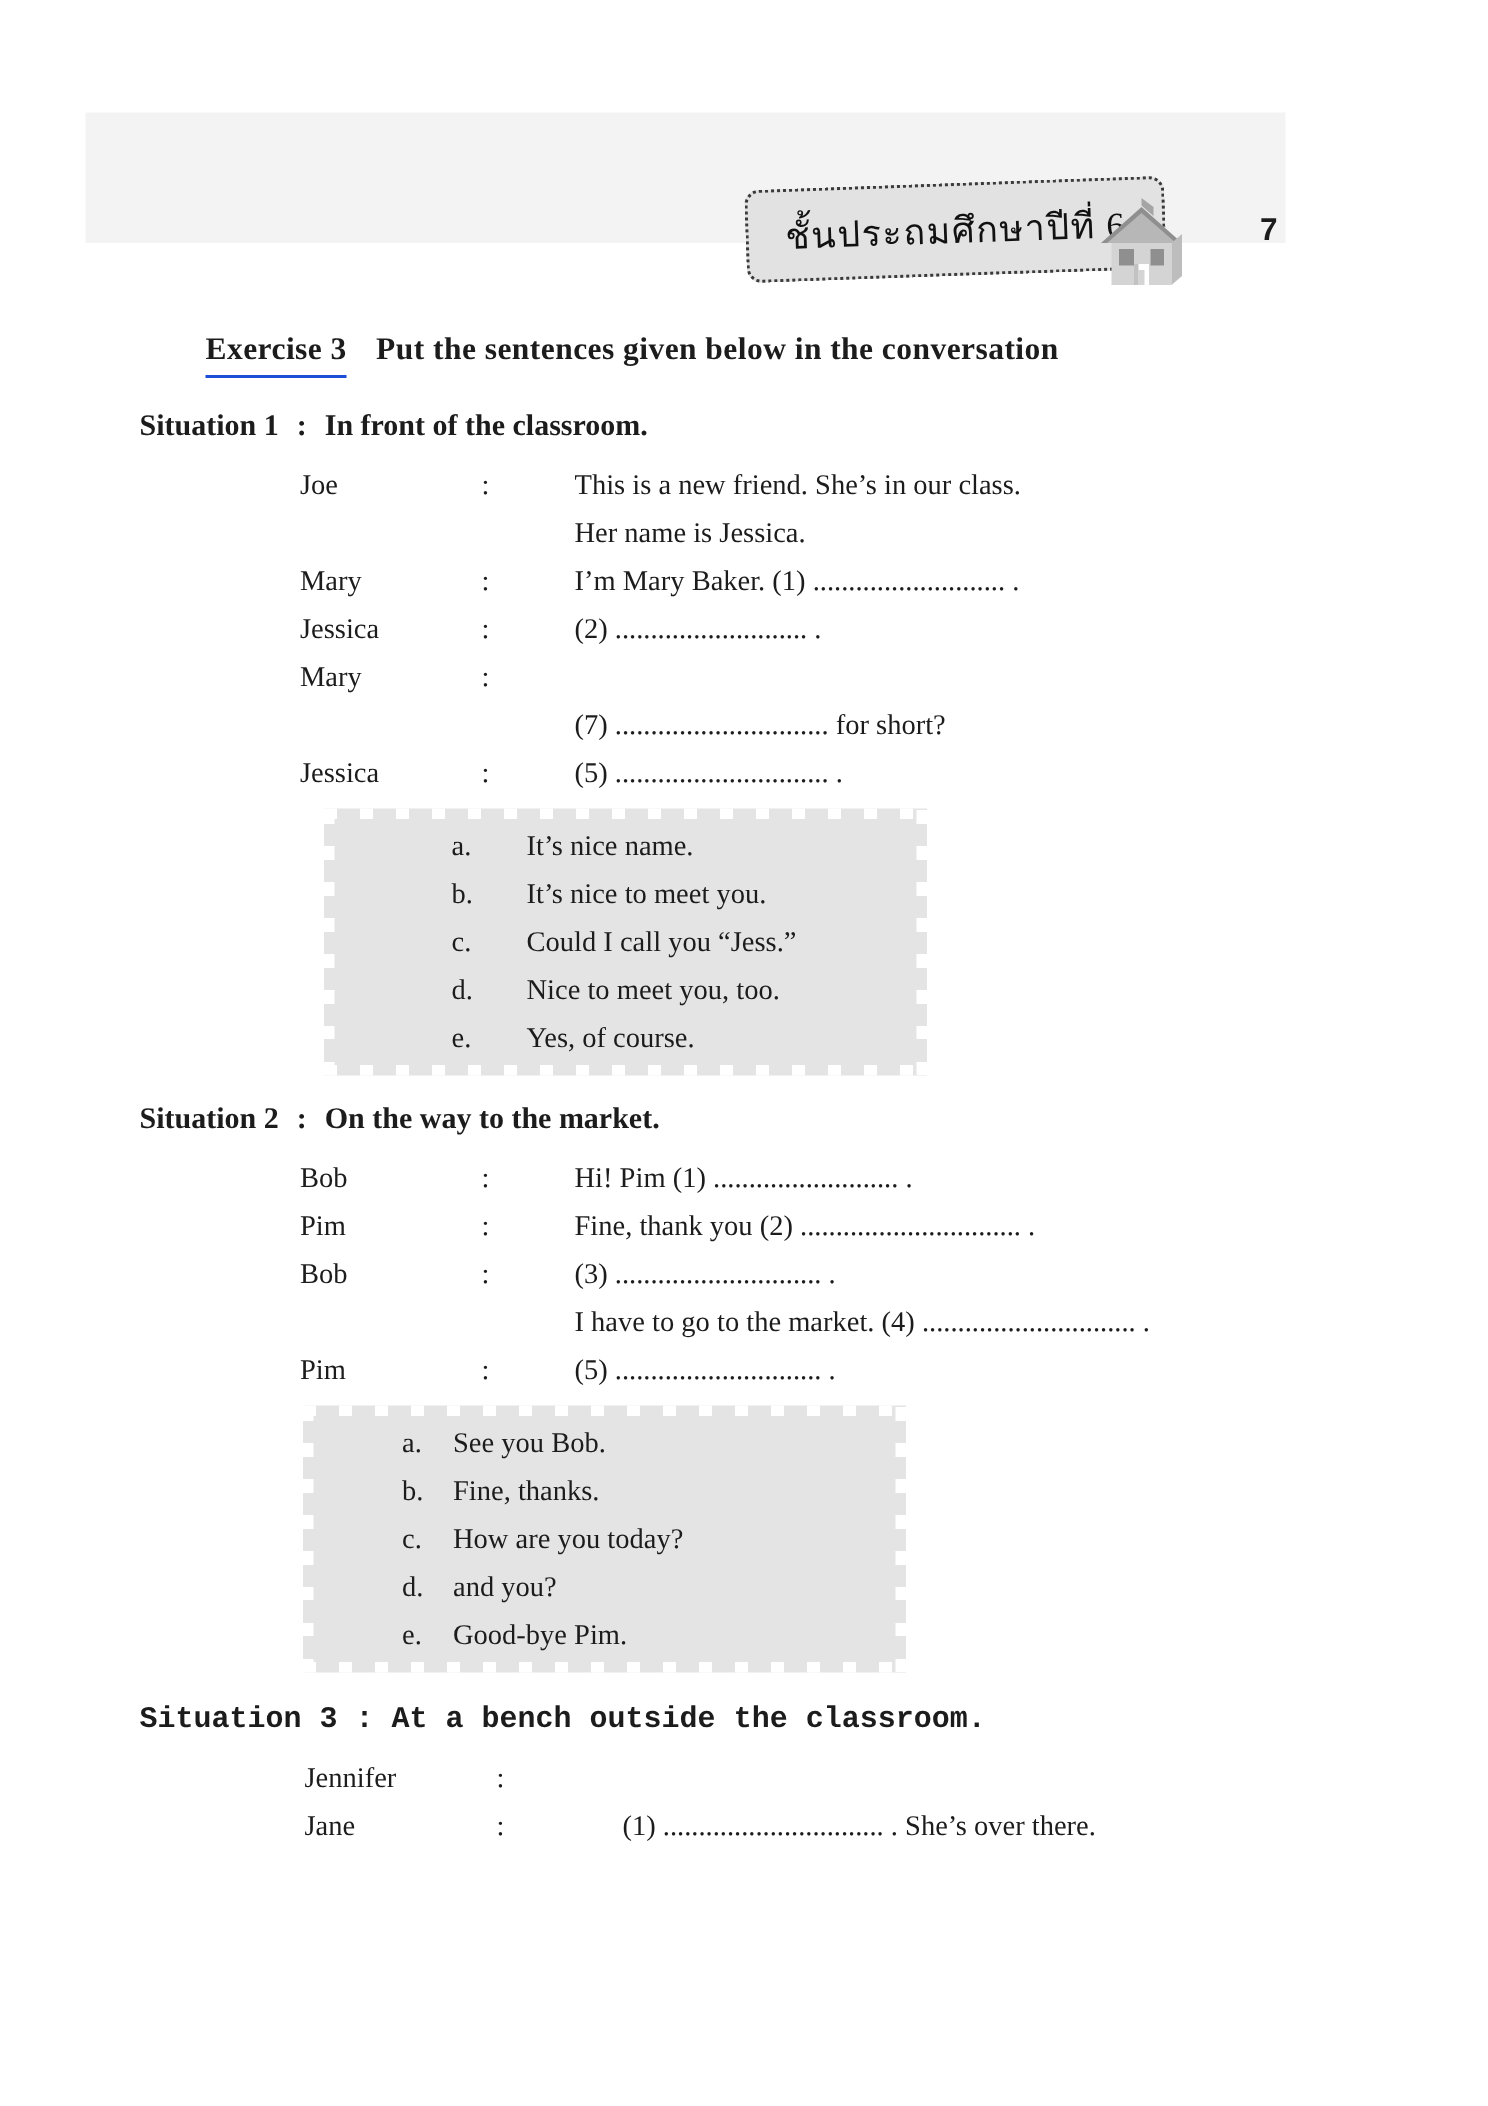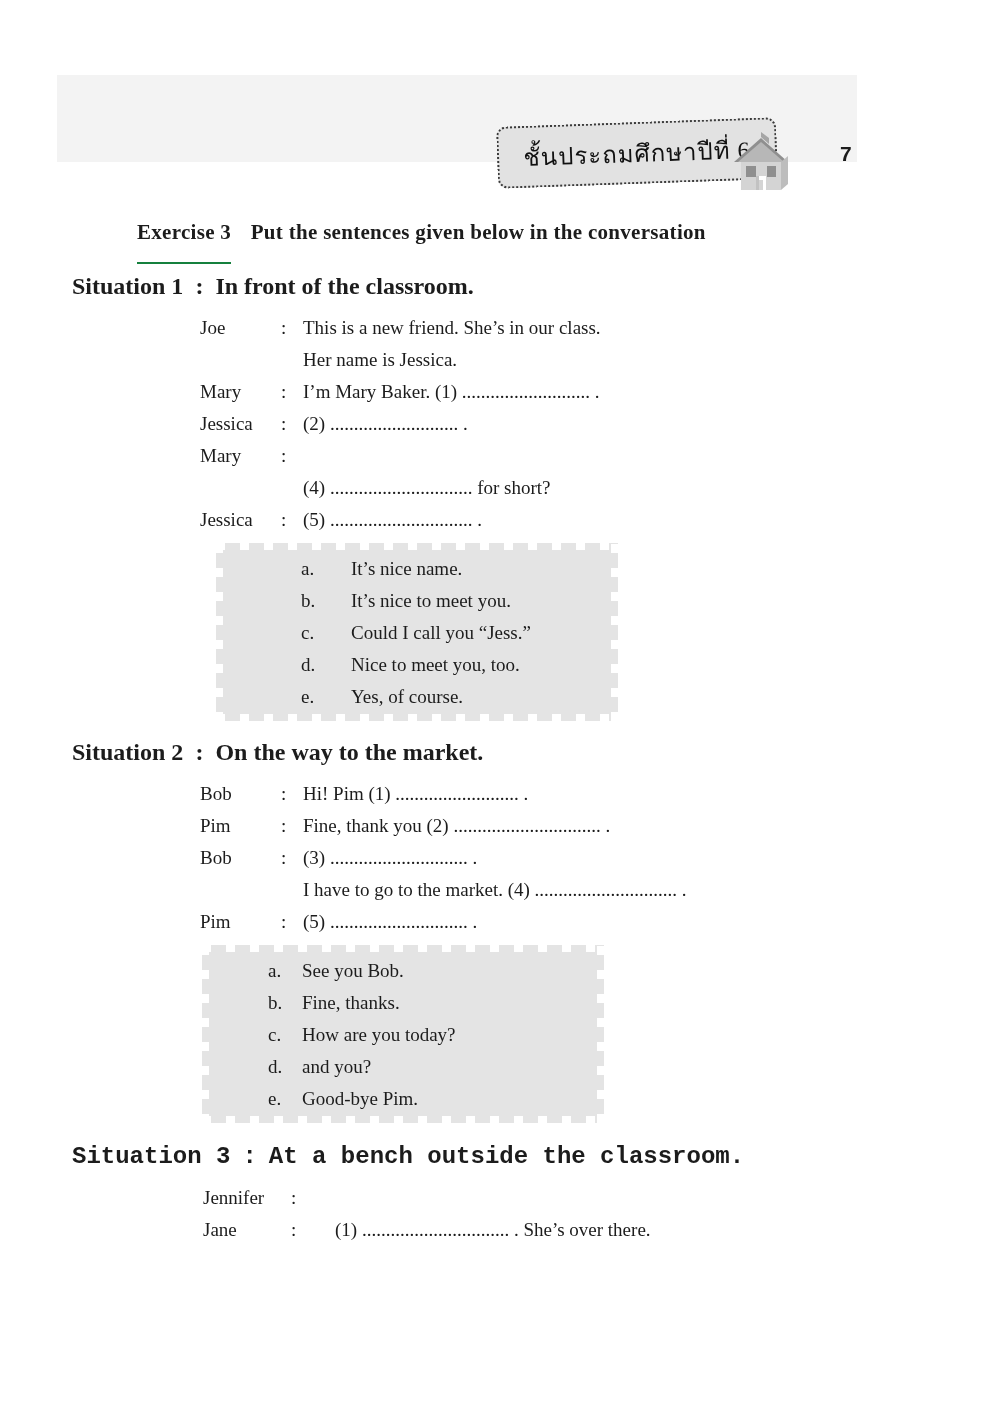--- a/index.html
+++ b/index.html
@@ -55,37 +55,38 @@
   
   .content { position: absolute; left: 0; top: 0; width: 100%; }
 
   .ex-title {
     margin: 220px 0 0 137px;
     font-size: 21px;
     font-weight: bold;
     letter-spacing: 0.3px;
   }
   .ex-name {
-    border-bottom: 2px solid #15803d;
-    padding-bottom: 18px;
+    border-bottom: 2px solid #1d4ed8;
+    padding-bottom: 6px;
     margin-right: 14px;
   }
 
   .sit-head {
-    margin-left: 72px;
-    font-size: 24px;
+    margin-left: 93px;
+    font-size: 20px;
     font-weight: bold;
   }
   .sit-head .sep { margin: 0 12px; }
 
   .dialogue { margin-left: 200px; font-size: 19px; }
   .drow {
     display: grid;
     grid-template-columns: 81px 22px 1fr;
     line-height: 32px;
+    gap: 40px;
   }
   .sit3 .dialogue { margin-left: 203px; }
   .sit3 .drow { grid-template-columns: 88px 44px 1fr; }
 
   
   .answer-box {
     width: 402px;
     background:
       repeating-linear-gradient(90deg, #ffffff 0 9px, rgba(255,255,255,0) 9px 24px) left top / 100% 7px no-repeat,
       repeating-linear-gradient(90deg, #ffffff 0 9px, rgba(255,255,255,0) 9px 24px) left bottom / 100% 7px no-repeat,
@@ -166,21 +167,21 @@
           <span>:</span>
           <span>(2) ........................... .</span>
         </div>
         <div class="drow">
           <span>Mary</span>
           <span>:</span>
         </div>
         <div class="drow">
           <span></span>
           <span></span>
-          <span>(4) ..............................  for short?</span>
+          <span>(7) ..............................  for short?</span>
         </div>
         <div class="drow">
           <span>Jessica</span>
           <span>:</span>
           <span>(5) .............................. .</span>
         </div>
       </div>
 
       <div class="answer-box box1">
         <div class="orow">

